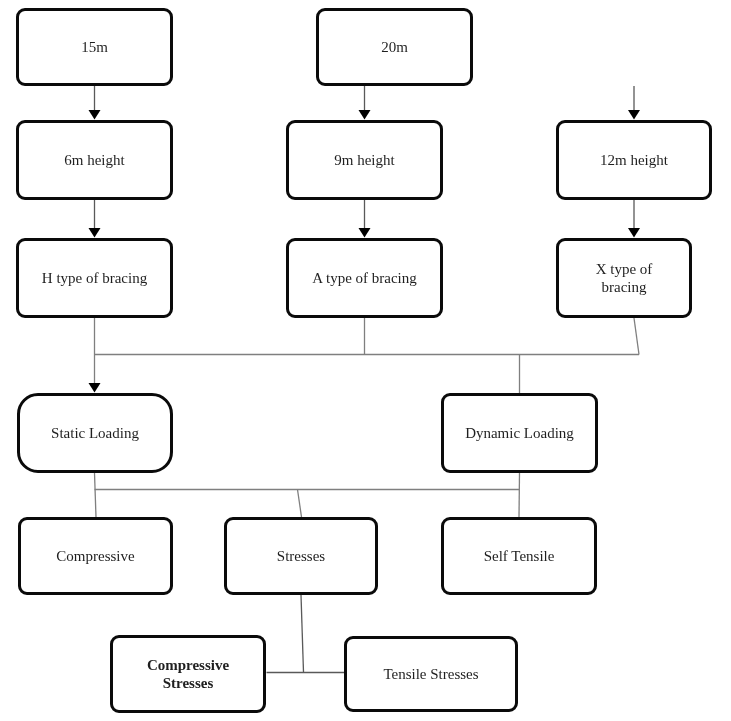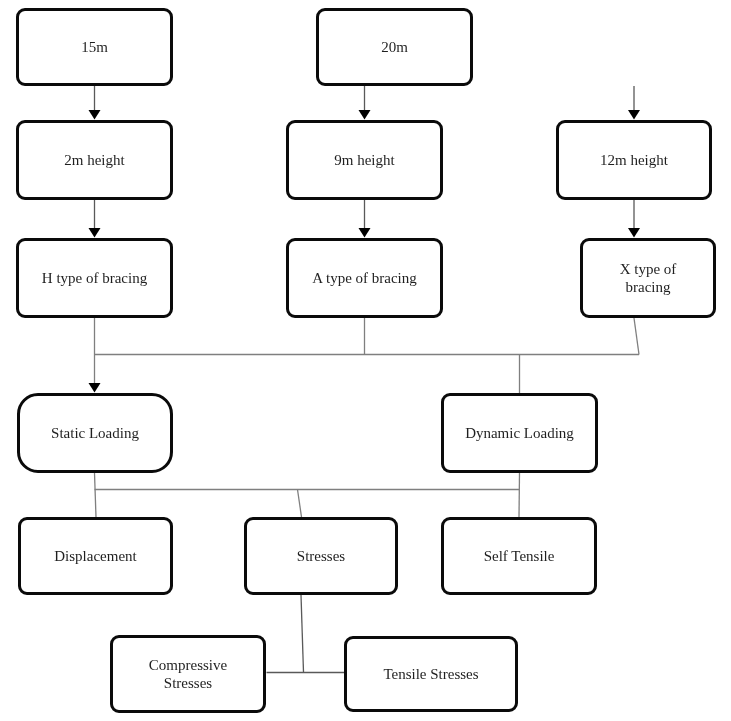--- a/index.html
+++ b/index.html
@@ -30,36 +30,36 @@
     border-radius: 9px;
     display: flex;
     align-items: center;
     justify-content: center;
     text-align: center;
     font-size: 15px;
     line-height: 18px;
     color: #1f1f1f;
     padding: 8px 18px;
   }
-  .node.narrow-text { padding: 0 44px; }
+  .node.narrow-text { padding: 0 44px; font-weight: bold; }
 
   
   .n-15m          { left: 16px;  top: 8px;   width: 157px; height: 78px; }
   .n-20m          { left: 286px; top: 8px;   width: 157px; height: 78px; margin-left: 30px; }
   .n-25m          { left: 556px; top: 8px;   width: 156px; height: 78px; }
   .n-6m           { left: 16px;  top: 120px; width: 157px; height: 80px; }
   .n-9m           { left: 286px; top: 120px; width: 157px; height: 80px; }
   .n-12m          { left: 556px; top: 120px; width: 156px; height: 80px; align-items: center; }
   .n-hbrace       { left: 16px;  top: 238px; width: 157px; height: 80px; }
   .n-abrace       { left: 286px; top: 238px; width: 157px; height: 80px; }
-  .n-xbrace       { left: 580px; top: 238px; width: 136px; height: 80px; text-align: center; }
+  .n-xbrace       { left: 556px; top: 238px; width: 136px; height: 80px; text-align: center; }
   .n-static       { left: 17px;  top: 393px; width: 156px; height: 80px; border-radius: 21px; }
   .n-dynamic      { left: 441px; top: 393px; width: 157px; height: 80px; }
   .n-displacement { left: 18px;  top: 517px; width: 155px; height: 78px; }
-  .n-stresses     { left: 224px; top: 517px; width: 154px; height: 78px; margin-left: 20px; }
+  .n-stresses     { left: 224px; top: 517px; width: 154px; height: 78px; }
   .n-selfweight   { left: 441px; top: 517px; width: 156px; height: 78px; }
   .n-compressive  { left: 110px; top: 635px; width: 156px; height: 78px; }
   .n-tensile      { left: 344px; top: 636px; width: 174px; height: 76px; }
 </style>
 </head>
 <body>
 
 <div id="canvas">
 
   <svg id="wires" viewBox="0 0 731 721">
@@ -96,21 +96,21 @@
   </svg>
 
   <div class="node n-15m">
       <span>15m</span>
     </div>
   <div class="node n-20m">
       <span>20m</span>
     </div>
 
   <div class="node n-6m">
-      <span>2m height</span>
+      <span>6m height</span>
     </div>
   <div class="node n-9m">
       <span>9m height</span>
     </div>
   <div class="node n-12m">
       <span>12m height</span>
     </div>
 
   <div class="node n-hbrace">
       <span>H type of bracing</span>
@@ -123,21 +123,21 @@
     </div>
 
   <div class="node n-static">
       <span>Static Loading</span>
     </div>
   <div class="node n-dynamic">
       <span>Dynamic Loading</span>
     </div>
 
   <div class="node n-displacement">
-      <span>Displacement</span>
+      <span>Compressive</span>
     </div>
   <div class="node n-stresses">
       <span>Stresses</span>
     </div>
   <div class="node n-selfweight">
       <span>Self Tensile</span>
     </div>
 
   <div class="node n-compressive narrow-text">
       <span>Compressive Stresses</span>

